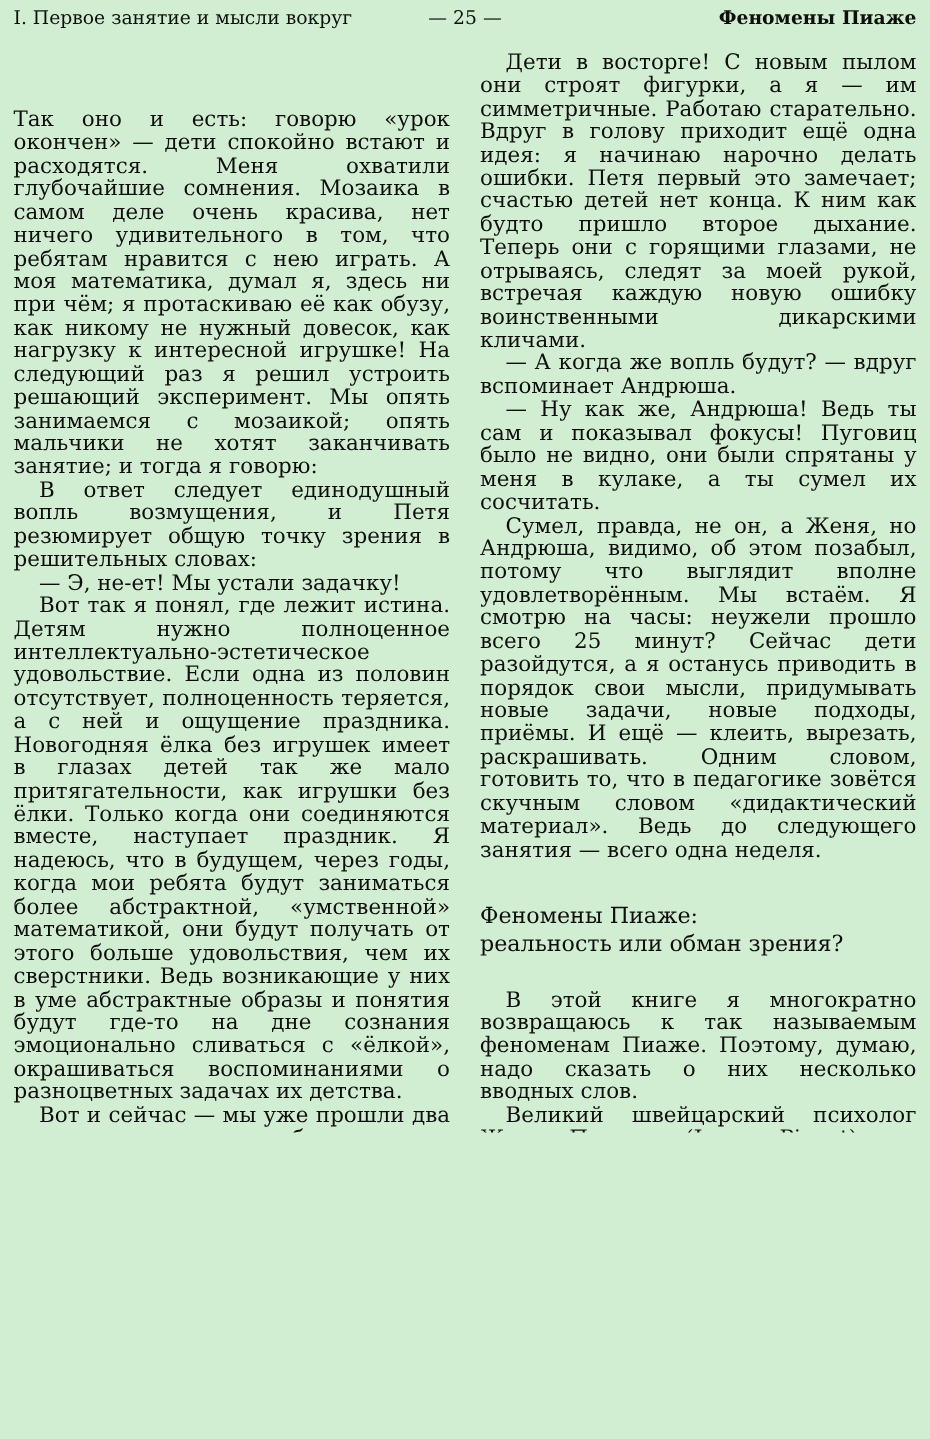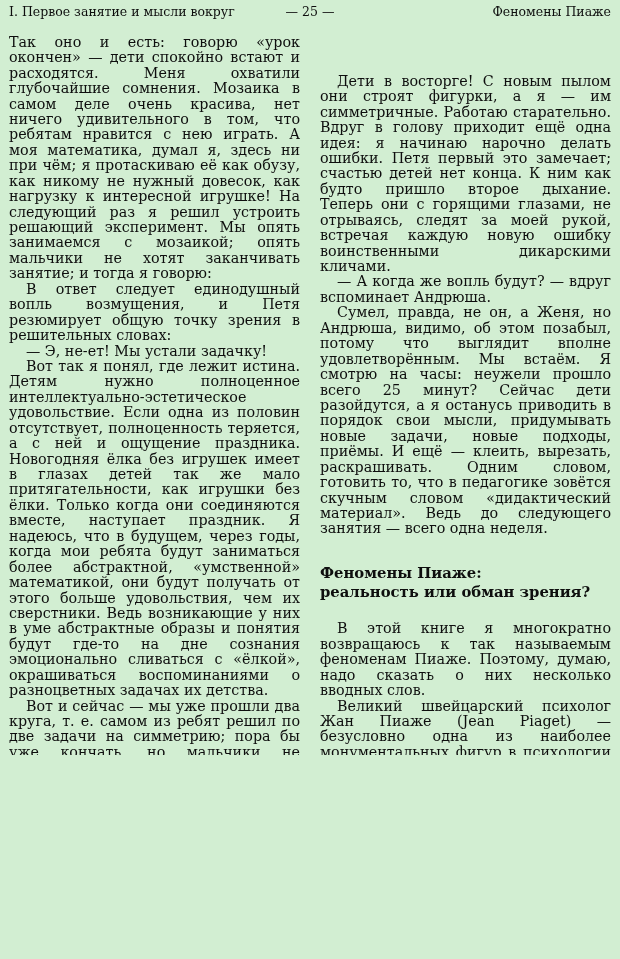--- a/index.html
+++ b/index.html
@@ -21,21 +21,21 @@
   }
   .page-header {
     display: flex;
     align-items: baseline;
     font-size: 12.5px;
     line-height: 1.1;
     padding: 2px 0 4px 0;
   }
   .page-header .hdr-left  { flex: 1; text-align: left; white-space: nowrap; }
   .page-header .hdr-center{ flex: 0 0 auto; text-align: center; padding: 0 8px; }
-  .page-header .hdr-right { flex: 1; text-align: right; white-space: nowrap; }
+  .page-header .hdr-right { flex: 1; text-align: right; white-space: nowrap; font-weight: bold; }
   .columns {
     display: flex;
     gap: 20px;
     margin-top: 12px;
     align-items: flex-end;
   }
   .col {
     flex: 1 1 0;
     min-width: 0;
     font-size: 14.3px;
@@ -45,21 +45,21 @@
     -webkit-hyphens: auto;
     word-break: normal;
   }
   .col p {
     text-indent: 17px;
     margin: 0;
   }
   .col p.noindent { text-indent: 0; }
   .section-heading {
     font-size: 14.8px;
-    font-weight: bold;
+    font-weight: normal;
     line-height: 1.3;
     text-align: left;
     white-space: pre-line;
     margin: 26px 0 20px 0;
   }
 </style>
 </head>
 <body style="background: rgb(210, 238, 210); color: rgb(14, 14, 14);">
 
 <div class="page">
@@ -77,20 +77,21 @@
       <p>В ответ следует единодушный вопль возмущения, и Петя резюмирует общую точку зрения в решительных словах:</p>
       <p>— Э, не-ет! Мы устали задачку!</p>
       <p>Вот так я понял, где лежит истина. Детям нужно полноценное интеллектуально-эстетическое удовольствие. Если одна из половин отсутствует, полноценность теряется, а с ней и ощущение праздника. Новогодняя ёлка без игрушек имеет в глазах детей так же мало притягательности, как игрушки без ёлки. Только когда они соединяются вместе, наступает праздник. Я надеюсь, что в будущем, через годы, когда мои ребята будут заниматься более абстрактной, «умственной» математикой, они будут получать от этого больше удовольствия, чем их сверстники. Ведь возникающие у них в уме абстрактные образы и понятия будут где-то на дне сознания эмоционально сливаться с «ёлкой», окрашиваться воспоминаниями о разноцветных задачах их детства.</p>
       <p>Вот и сейчас — мы уже прошли два круга, т. е. самом из ребят решил по две задачи на симметрию; пора бы уже кончать, но мальчики не унимаются, хотят ещё. Мне кажется, что они уже устали. И я нахожу неожиданный выход:</p>
       <p>— Давайте обман вы будете мне задавать задачи, а я буду их решать.</p>
     </div>
 
     <div class="col">
       <p>Дети в восторге! С новым пылом они строят фигурки, а я — им симметричные. Работаю старательно. Вдруг в голову приходит ещё одна идея: я начинаю нарочно делать ошибки. Петя первый это замечает; счастью детей нет конца. К ним как будто пришло второе дыхание. Теперь они с горящими глазами, не отрываясь, следят за моей рукой, встречая каждую новую ошибку воинственными дикарскими кличами.</p>
       <p>— А когда же вопль будут? — вдруг вспоминает Андрюша.</p>
+      <p>— Ну как же, Андрюша! Ведь ты сам и показывал фокусы! Пуговиц было не видно, они были спрятаны у меня в кулаке, а ты сумел их сосчитать.</p>
       <p>Сумел, правда, не он, а Женя, но Андрюша, видимо, об этом позабыл, потому что выглядит вполне удовлетворённым. Мы встаём. Я смотрю на часы: неужели прошло всего 25 минут? Сейчас дети разойдутся, а я останусь приводить в порядок свои мысли, придумывать новые задачи, новые подходы, приёмы. И ещё — клеить, вырезать, раскрашивать. Одним словом, готовить то, что в педагогике зовётся скучным словом «дидактический материал». Ведь до следующего занятия — всего одна неделя.</p>
       <h2 class="section-heading">Феномены Пиаже:
 реальность или обман зрения?</h2>
       <p>В этой книге я многократно возвращаюсь к так называемым феноменам Пиаже. Поэтому, думаю, надо сказать о них несколько вводных слов.</p>
       <p>Великий швейцарский психолог Жан Пиаже (Jean Piaget) — безусловно одна из наиболее монументальных фигур в психологии XX века. За свою долгую жизнь (1896—1980) он написал около 50 книг и около 500 статей (точное их количество вряд ли знал даже он сам). В 1976 году отмечал</p>
     </div>
 
   </div>
 
 </div>

